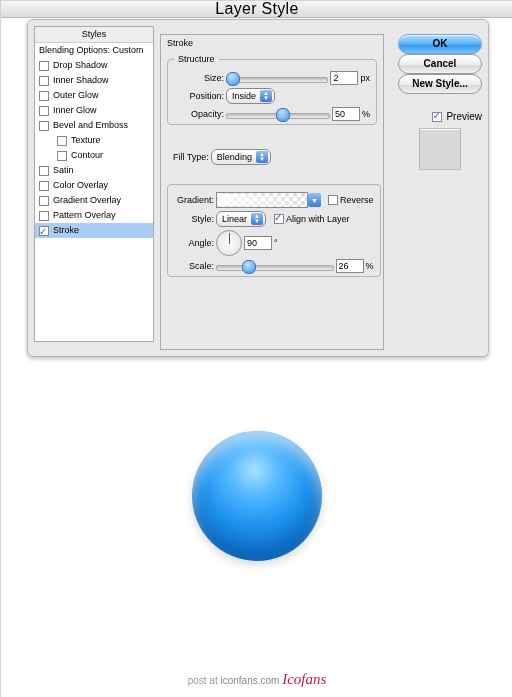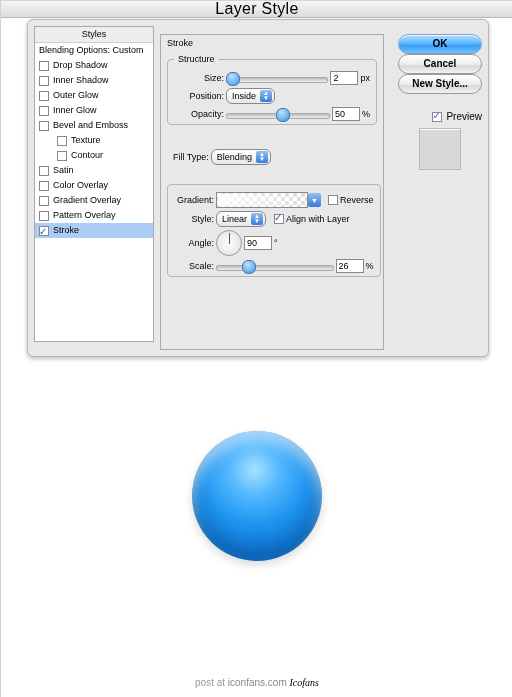--- a/index.html
+++ b/index.html
@@ -30,21 +30,21 @@
   .num{width:22px;height:12px;background:#fff;border:1px solid #888;font-size:9px;line-height:12px;padding:0 2px}
   .popup{display:inline-flex;align-items:center;height:14px;border:1px solid #888;background:linear-gradient(#fff,#e8e8e8);border-radius:6px;font-size:9px;padding:0 2px 0 5px;gap:4px}
   .popup .arrows{width:12px;height:12px;background:linear-gradient(#8fc0f2,#3a7ada);border-radius:2px;display:flex;flex-direction:column;align-items:center;justify-content:center;color:#fff;font-size:6px;line-height:5px}
   .gradwell{width:90px;height:14px;border:1px solid #888;background:repeating-conic-gradient(#ddd 0 25%,#fff 0 50%) 0 0/8px 8px;position:relative}
   .gradwell::after{content:"";position:absolute;inset:1px;background:linear-gradient(90deg,rgba(255,255,255,.85),rgba(255,255,255,0))}
   .gradwell .arrw{position:absolute;right:-14px;top:0;width:13px;height:14px;background:linear-gradient(#8fc0f2,#3a7ada);border-radius:2px;display:flex;align-items:center;justify-content:center;color:#fff;font-size:7px}
   .angdial{width:24px;height:24px;border:1px solid #999;border-radius:50%;background:radial-gradient(#fff,#ddd);position:relative}
   .angdial::after{content:"";position:absolute;left:12px;top:2px;width:1px;height:11px;background:#555}
   .ball{position:absolute;left:50%;top:430px;transform:translateX(-50%);width:130px;height:130px;border-radius:50%;background:radial-gradient(circle at 48% 30%,#a8e1ff 0%,#55b9ff 22%,#1f94ef 48%,#0e73cf 72%,#0b69c2 100%);box-shadow:0 4px 10px rgba(0,0,0,.15),inset 0 -8px 20px rgba(0,0,0,.15),inset 0 10px 14px rgba(255,255,255,.6)}
   .footer{position:absolute;bottom:10px;left:0;right:0;text-align:center;font-size:10px;color:#999}
-  .footer .icn{font-style:italic;color:#000000;font-family:"Times New Roman",serif;font-size:10px}
+  .footer .icn{font-style:italic;color:#be185d;font-family:"Times New Roman",serif;font-size:15px}
 </style>
 </head>
 <body>
 
 <div class="frame">
   <div class="titlebar">Layer Style</div>
 
   <div class="dlg">
 
     <div class="sidebar">

